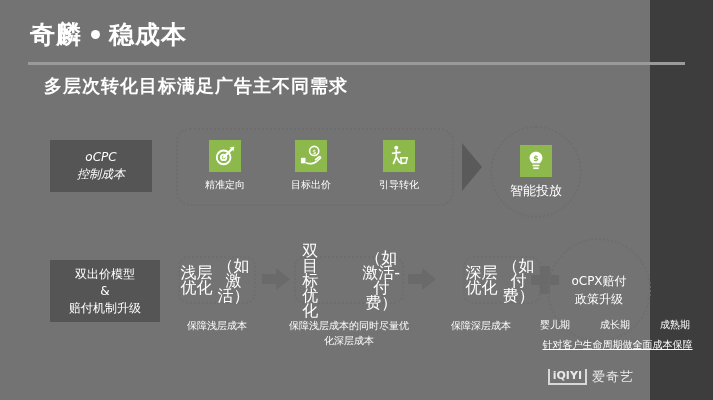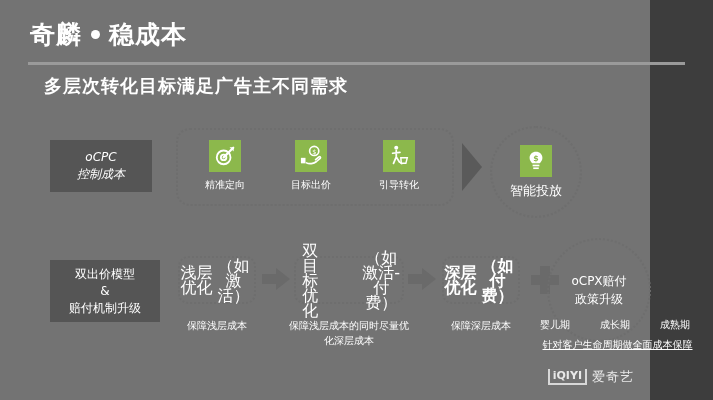--- a/index.html
+++ b/index.html
@@ -85,21 +85,21 @@
   .stage {
     position:absolute; top:256px; height:48px;
     border:2px dotted #6e6e6e; border-radius:10px;
     display:flex; flex-direction:row;
     align-items:center; justify-content:center;
     font-size:16px; line-height:15px; color:#ffffff;
     text-align:center;
   }
   .stage.s1 { left:178px; width:78px; }
   .stage.s2 { left:294px; width:110px;gap:36px; }
-  .stage.s3 { left:442px; width:78px;font-weight:bold; }
+  .stage.s3 { left:463px; width:78px; }
 
   .arrow-r {
     position:absolute; top:268px; width:28px; height:22px;
   }
   .arrow-r .shaft {
     position:absolute; left:0; top:6px; width:16px; height:10px; background:#6a6a6a;
   }
   .arrow-r .head {
     position:absolute; left:14px; top:0; width:0; height:0;
     border-top:11px solid transparent;

